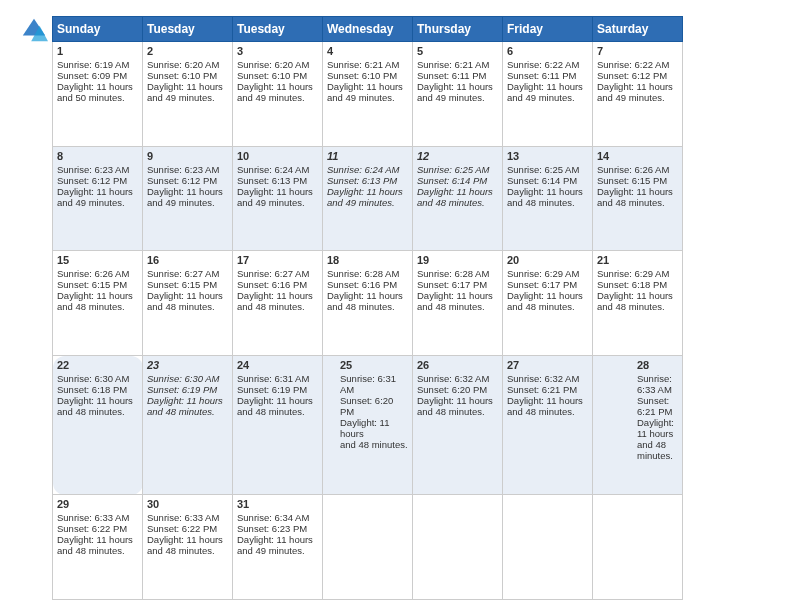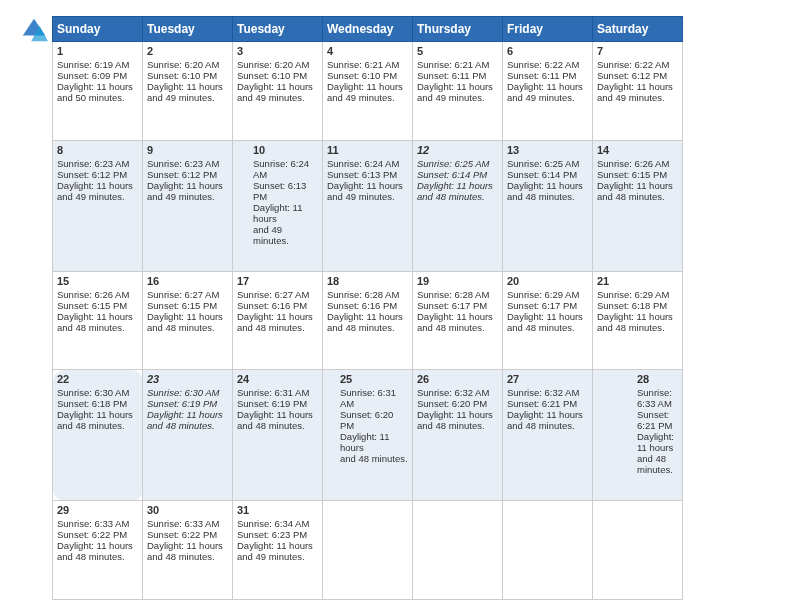--- a/index.html
+++ b/index.html
@@ -175,27 +175,27 @@
         <span>Sunrise: 6:23 AM</span><br>
         <span>Sunset: 6:12 PM</span><br>
         <span>Daylight: 11 hours<br>and 49 minutes.</span>
       </td>
           <td style="background-color: rgb(232, 238, 246);">
         <span class="day-num">9</span>
         <span>Sunrise: 6:23 AM</span><br>
         <span>Sunset: 6:12 PM</span><br>
         <span>Daylight: 11 hours<br>and 49 minutes.</span>
       </td>
-          <td style="background-color: rgb(232, 238, 246); padding-left: 20px;">
+          <td style="background-color: rgb(232, 238, 246);">
         <span class="day-num">10</span>
         <span>Sunrise: 6:24 AM</span><br>
         <span>Sunset: 6:13 PM</span><br>
         <span>Daylight: 11 hours<br>and 49 minutes.</span>
       </td>
-          <td style="background-color: rgb(232, 238, 246);">
+          <td style="background-color: rgb(232, 238, 246); font-style: italic;">
         <span class="day-num">11</span>
         <span>Sunrise: 6:24 AM</span><br>
         <span>Sunset: 6:13 PM</span><br>
         <span>Daylight: 11 hours<br>and 49 minutes.</span>
       </td>
           <td style="background-color: rgb(232, 238, 246); font-style: italic;">
         <span class="day-num">12</span>
         <span>Sunrise: 6:25 AM</span><br>
         <span>Sunset: 6:14 PM</span><br>
         <span>Daylight: 11 hours<br>and 48 minutes.</span>

